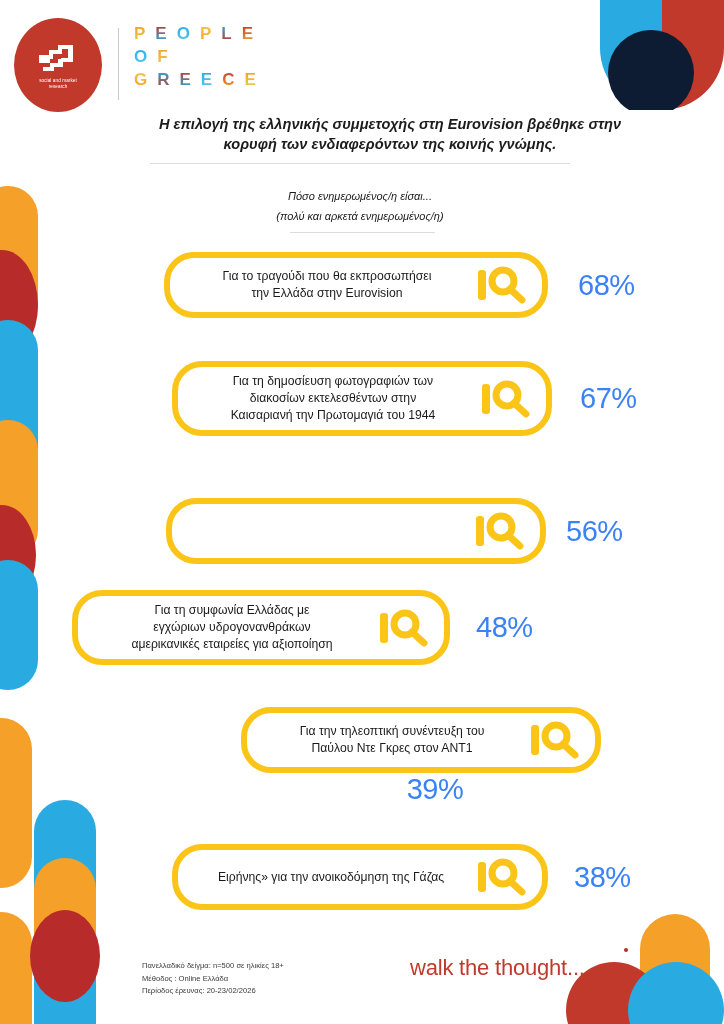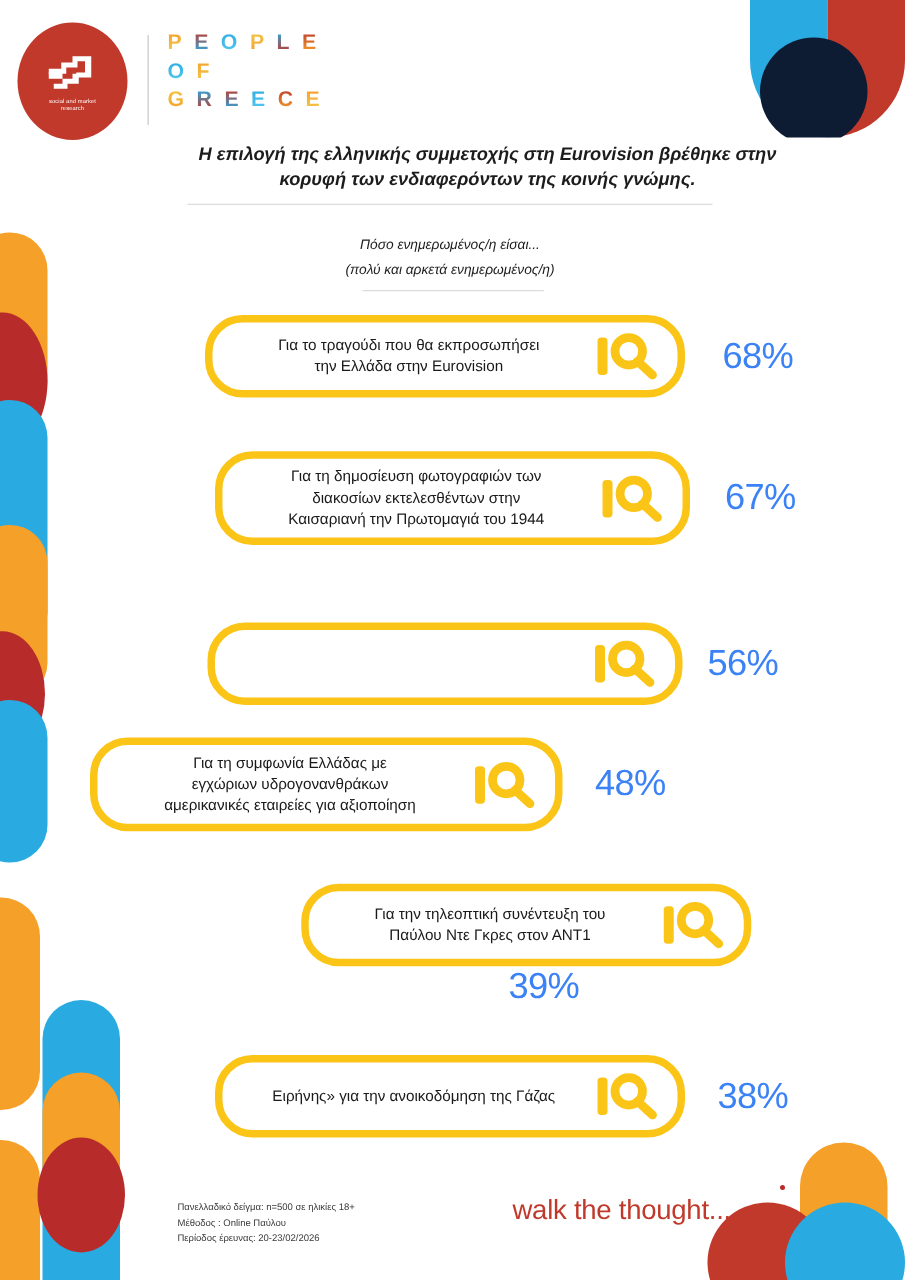--- a/index.html
+++ b/index.html
@@ -281,19 +281,19 @@
           </svg>
         </div>
       </div>
       <div class="pct" style="margin-left:26px;">38%</div>
     </div>
 
   </div>
 
   <div class="footer-notes">
     <div>Πανελλαδικό δείγμα: n=500 σε ηλικίες 18+</div>
-    <div>Μέθοδος : Online Παύλου</div>
+    <div>Μέθοδος : Online Ελλάδα</div>
     <div>Περίοδος έρευνας: 20-23/02/2026</div>
   </div>
 
   <div class="tagline">walk the thought...</div>
 
 </div>
 
 </body></html>

